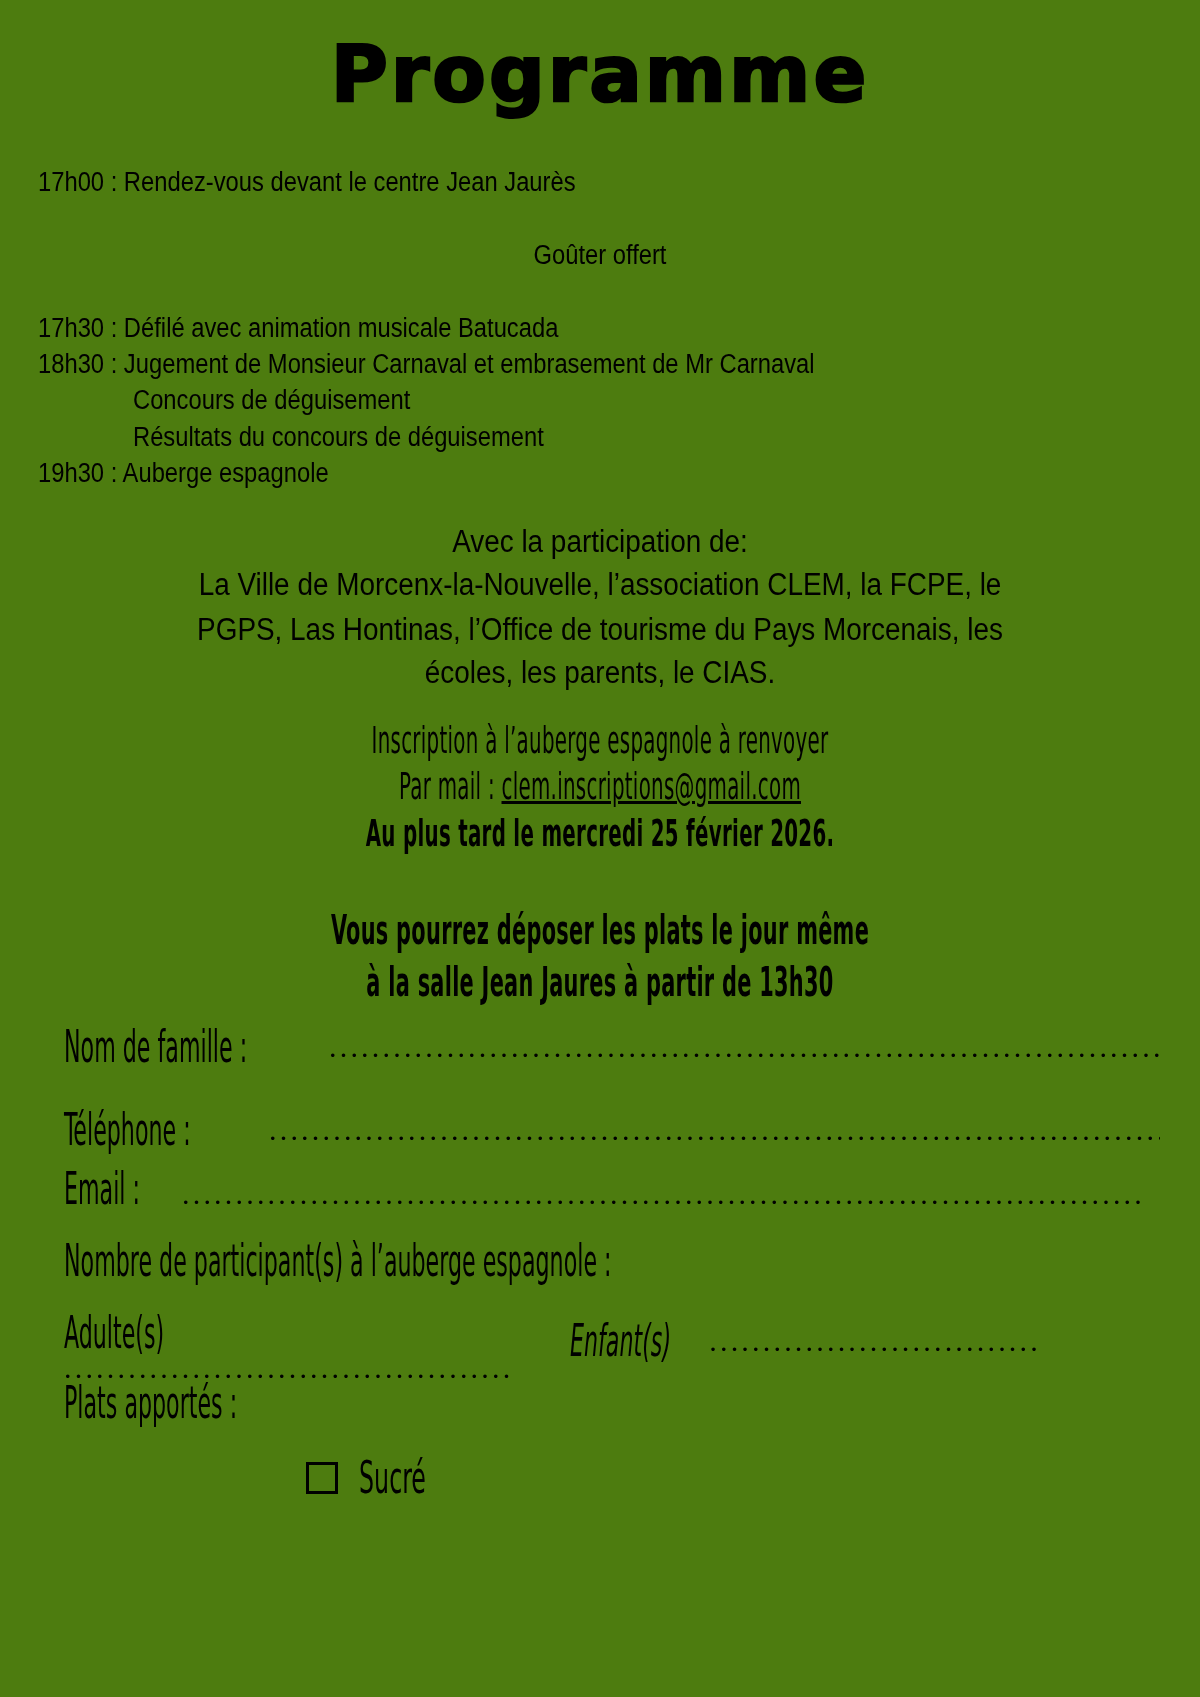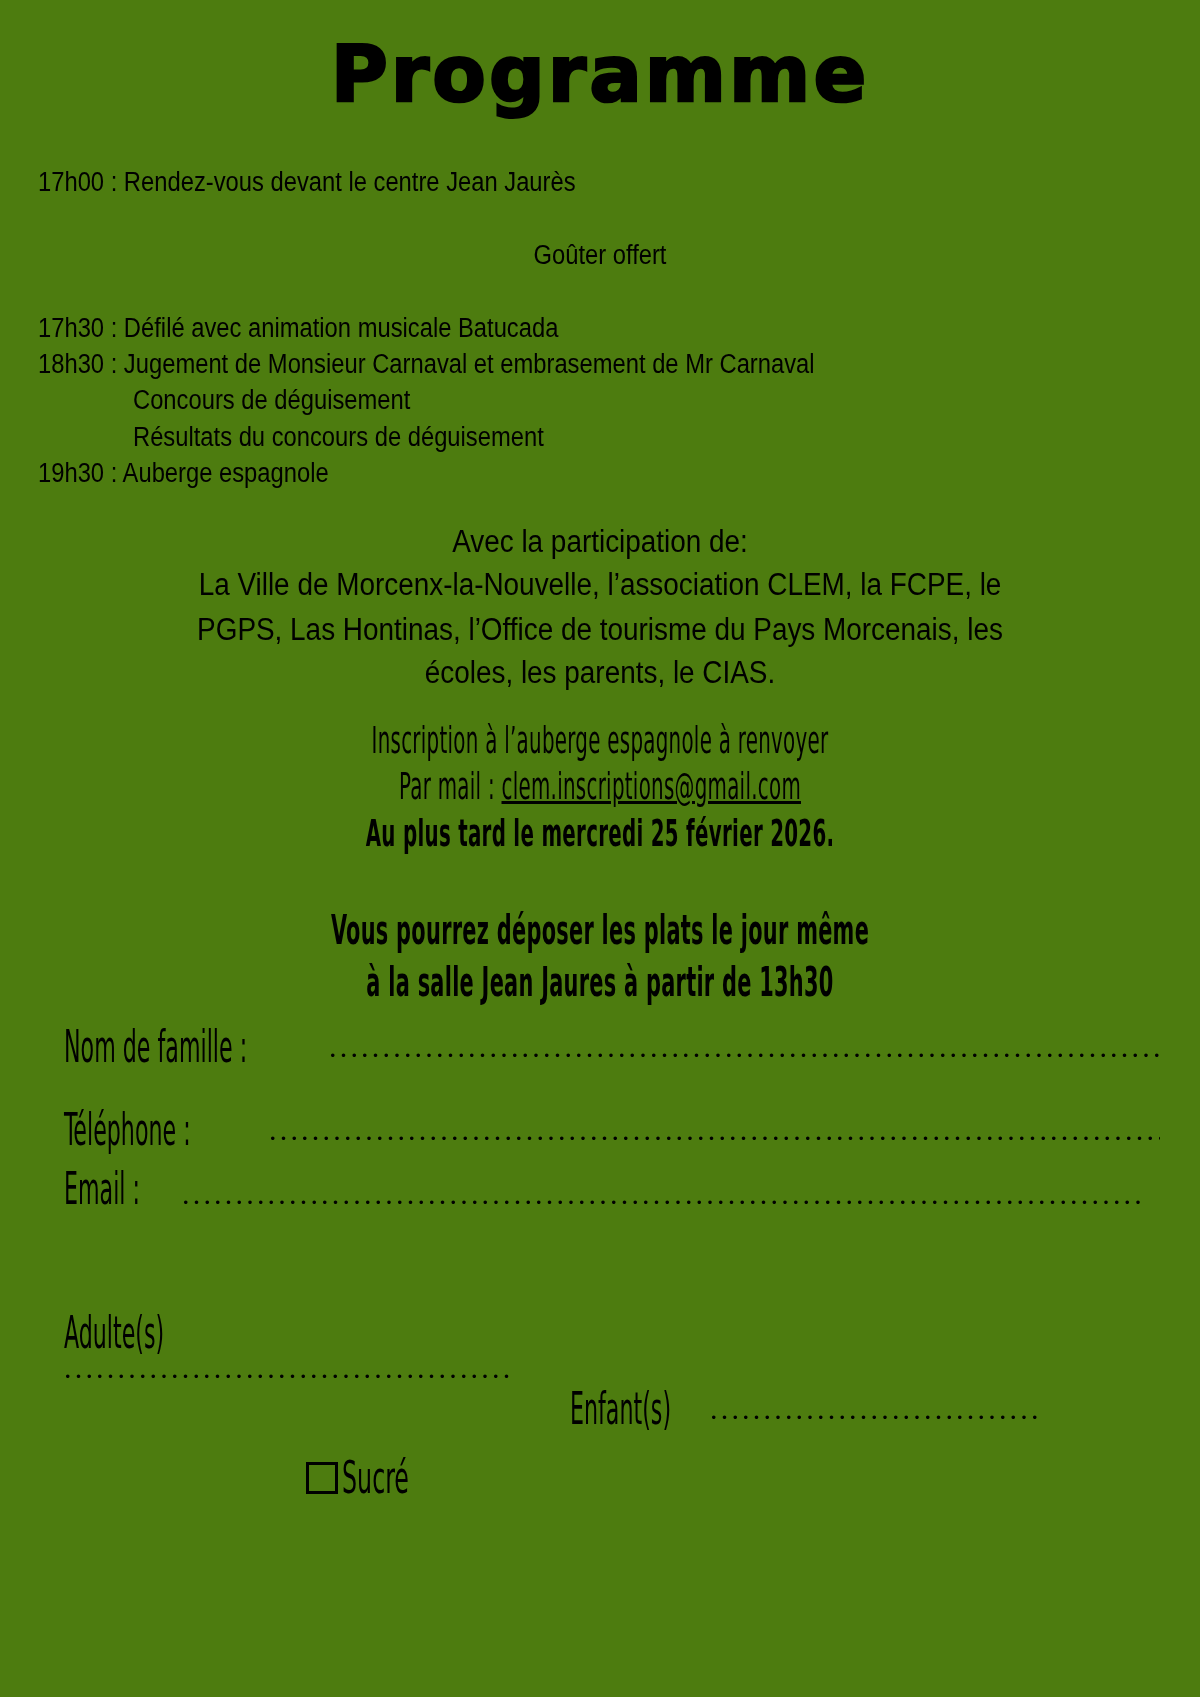--- a/index.html
+++ b/index.html
@@ -185,29 +185,35 @@
   <div class="frow" style="left:64px; top:1093px; width:1096px;margin-top:12px;">
     <span class="lbl" style="width:205px;">Téléphone :</span>
     <span class="dots">......................................................................................</span>
   </div>
 
   <div class="frow" style="left:64px; top:1164px; width:1096px;align-items:flex-end;">
     <span class="lbl" style="width:118px;">Email :</span>
     <span class="dots">..........................................................................................</span>
   </div>
 
+  <div class="frow" style="left:64px; top:1236px;">
+    <span class="lbl">Nombre de participant(s) à l’auberge espagnole :</span>
+  </div>
 
   <div class="frow" style="left:64px; top:1308px; width:480px;flex-direction:column;">
     <span class="lbl" style="width:130px;">Adulte(s)</span>
     <span class="dots">..........................................</span>
   </div>
-  <div class="frow" style="left:570px; top:1384px; width:470px;">
+  <div class="frow" style="left:570px; top:1316px; width:470px;font-style:italic;">
     <span class="lbl" style="width:140px;">Enfant(s)</span>
     <span class="dots">............................................</span>
   </div>
 
-
-  <div class="checkrow" style="left:306px; top:1452px;">
+  <div class="frow" style="left:64px; top:1378px;">
+    <span class="lbl">Plats apportés :</span>
+  </div>
+
+  <div class="checkrow" style="left:306px; top:1452px;gap:17px;">
     <span class="cbox"></span>
     <span class="cblabel" style="width:155px;">Sucré</span>
   </div>
 
 </div>
 
 </body></html>

